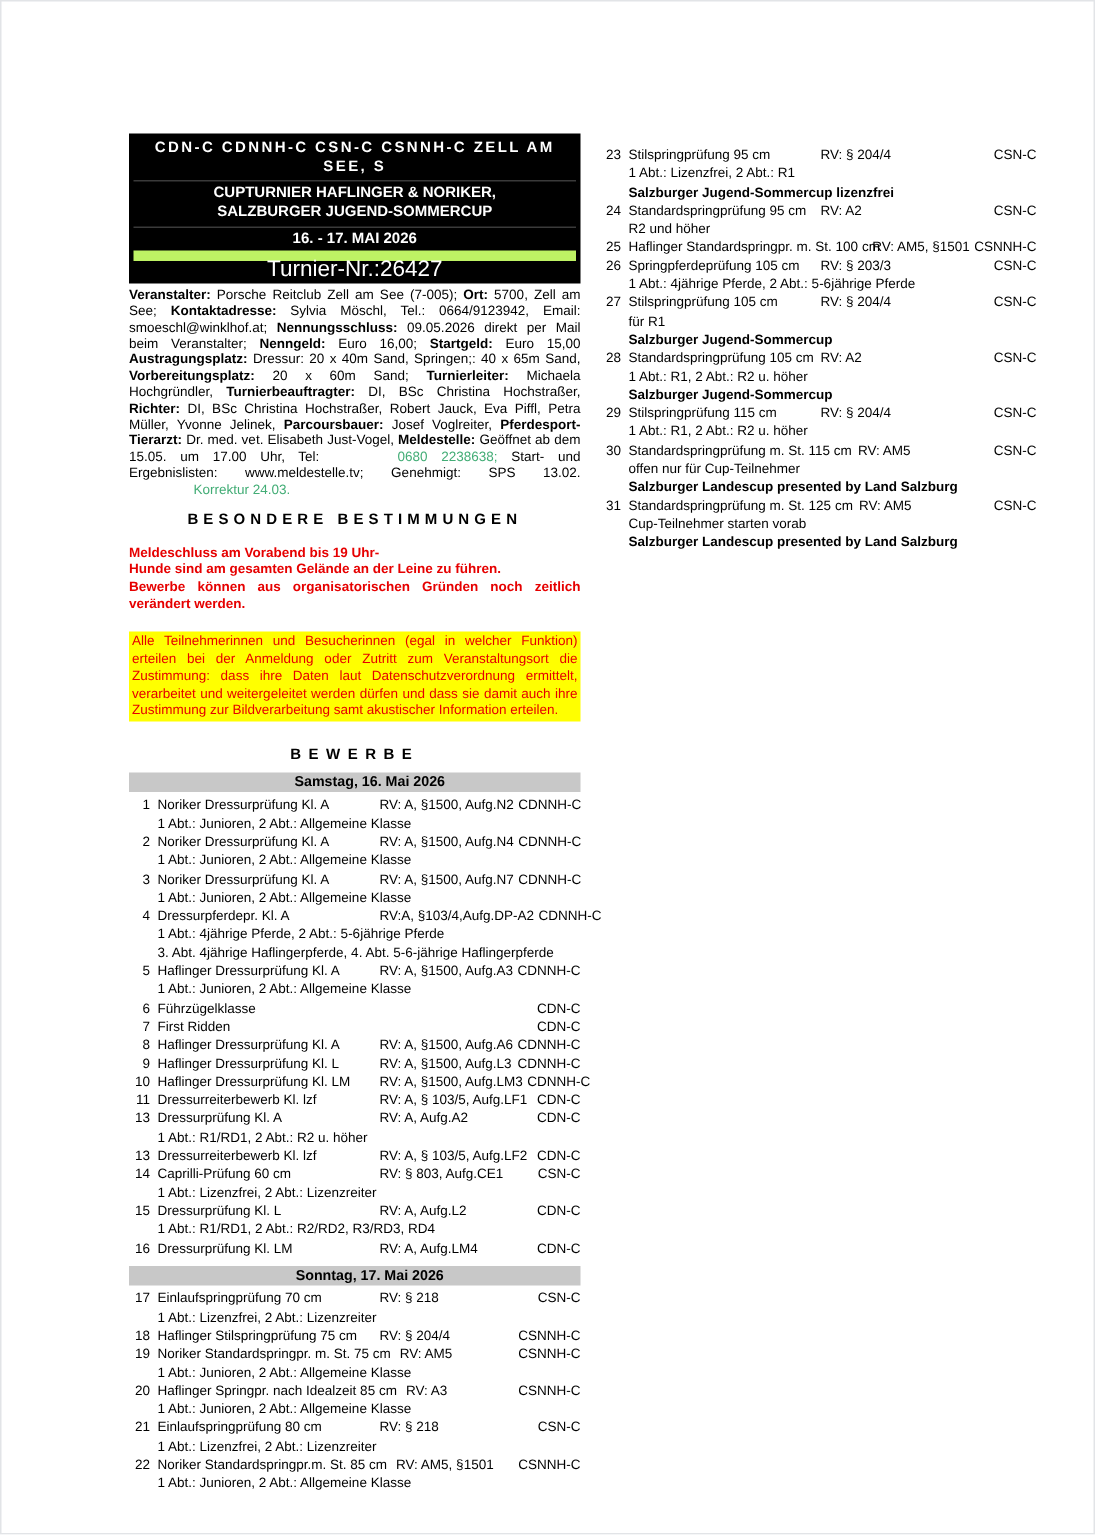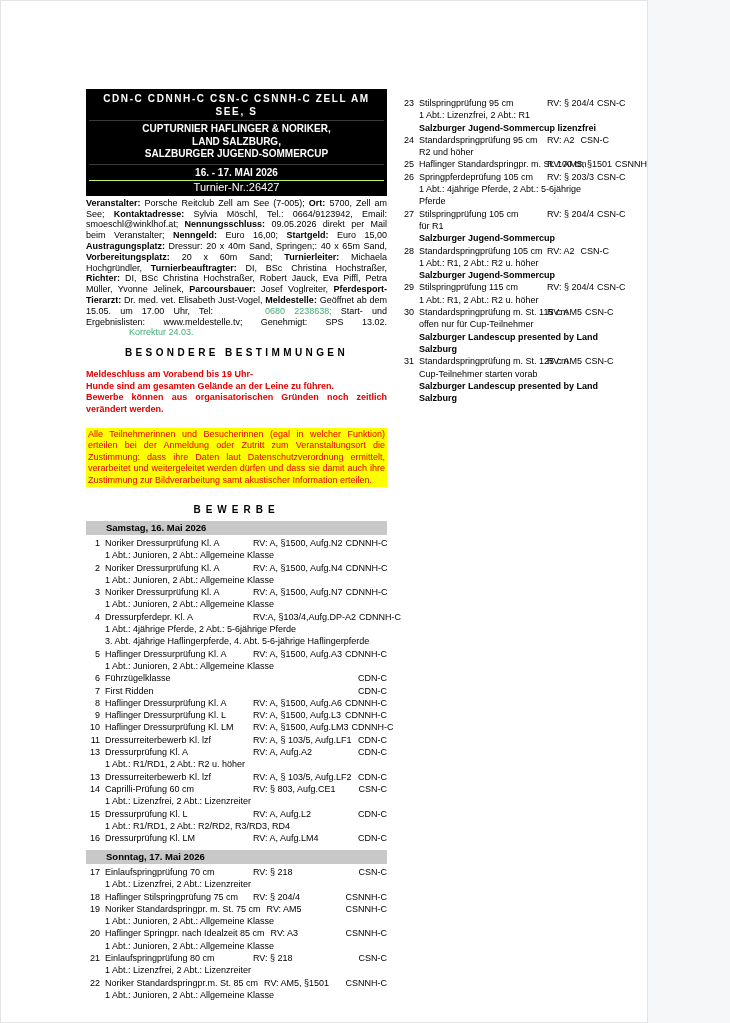--- a/index.html
+++ b/index.html
@@ -10,40 +10,40 @@
   }
   *{box-sizing:border-box;}
   html,body{margin:0;padding:0;}
   body{
     width:730px;height:1023px;
     background:#f6f7f8;
     font-family:"Liberation Sans", sans-serif;
     color:#000;
   }
   .page{
-    width:648px;height:1023px;
+    width:730px;height:1023px;
     background:#ffffff;
     border:1px solid #e2e4e7;
     padding:88px 38px 0 85px;
     overflow:hidden;
   }
   .columns{display:flex;gap:13px;align-items:flex-start;}
   .col-left{width:301px;flex:none;}
   .col-right{flex:1;min-width:0;padding-top:8px;}
 
   
   .title-box{
     background:#000;color:#fff;text-align:center;font-weight:bold;
     padding:1px 3px 2px;
   }
   .tb-codes{font-size:10px;letter-spacing:1.6px;line-height:13px;padding:2px 0 2px;}
   .tb-title{font-size:10px;line-height:12.6px;border-top:1px solid #3a3a3a;padding:2px 0 3px;}
   .tb-title div{white-space:nowrap;}
   .tb-dates{font-size:10px;line-height:13px;border-top:1px solid #3a3a3a;padding:1px 0;}
-  .tb-number{font-size:11px;font-weight:normal;line-height:12px;border-top:1px solid #bef264;padding:0 0 1px;}
+  .tb-number{font-size:15px;font-weight:normal;line-height:12px;border-top:7px solid #bef264;padding:0 0 1px;}
 
   
   .info{
     font-size:9px;line-height:10.8px;text-align:justify;
     margin:2px 0 0;
   }
   .info b{font-weight:bold;}
   .green{color:var(--green);margin-left:43px;}
 
   
@@ -60,21 +60,21 @@
   }
   .yellow-block{
     background:var(--yellow);color:var(--red);
     font-size:9px;line-height:11.6px;text-align:justify;
     margin-top:12px;padding:1px 2px;
   }
 
   
   .day-bar{
     background:var(--daybar);font-weight:bold;font-size:9.5px;
-    line-height:13.5px;padding-left:20px;margin:6px 0 2px;
+    line-height:13.5px;padding-left:20px;margin:6px 0 2px;text-align:center;
   }
   .event{font-size:9px;line-height:12.3px;}
   .event-main{display:flex;align-items:baseline;}
   .ev-no{flex:0 0 14px;text-align:right;}
   .ev-title{margin-left:5px;white-space:nowrap;min-width:142px;}
   .col-right .ev-title{min-width:124px;}
   .ev-rv{flex:1 1 auto;margin-left:6px;white-space:nowrap;}
   .col-right .ev-rv{margin-left:4px;}
   .ev-cat{flex:0 0 auto;margin-left:3px;white-space:nowrap;text-align:right;}
   .ev-sub{padding-left:19px;}
@@ -88,21 +88,20 @@
 
     <div class="col-left">
 
       <div class="title-box">
         <div class="tb-codes" id="tb-codes">
             <div>CDN-C CDNNH-C CSN-C CSNNH-C ZELL AM</div>
             <div>SEE, S</div>
           </div>
         <div class="tb-title" id="tb-title">
             <div>CUPTURNIER HAFLINGER &amp; NORIKER,</div>
-            <div>LAND SALZBURG,</div>
             <div>SALZBURGER JUGEND-SOMMERCUP</div>
           </div>
         <div class="tb-dates">16. - 17. MAI 2026</div>
         <div class="tb-number">Turnier-Nr.:26427</div>
       </div>
 
       <p class="info" id="info-paragraph"><b>Veranstalter:</b><span> Porsche Reitclub Zell am See (7-005); </span><b>Ort:</b><span> 5700, Zell am See; </span><b>Kontaktadresse:</b><span> Sylvia Möschl, Tel.: 0664/9123942, Email: smoeschl@winklhof.at; </span><b>Nennungsschluss:</b><span> 09.05.2026 direkt per Mail beim Veranstalter; </span><b>Nenngeld:</b><span> Euro 16,00; </span><b>Startgeld:</b><span> Euro 15,00 </span><b>Austragungsplatz:</b><span> Dressur: 20 x 40m Sand, Springen;: 40 x 65m Sand, </span><b>Vorbereitungsplatz:</b><span> 20 x 60m Sand; </span><b>Turnierleiter:</b><span> Michaela Hochgründler, </span><b>Turnierbeauftragter:</b><span> DI, BSc Christina Hochstraßer, </span><b>Richter:</b><span> DI, BSc Christina Hochstraßer, Robert Jauck, Eva Piffl, Petra Müller, Yvonne Jelinek, </span><b>Parcoursbauer:</b><span> Josef Voglreiter, </span><b>Pferdesport-Tierarzt:</b><span> Dr. med. vet. Elisabeth Just-Vogel, </span><b>Meldestelle:</b><span> Geöffnet ab dem 15.05. um 17.00 Uhr, Tel: </span><span class="green">0680 2238638;</span><span> Start- und Ergebnislisten: www.meldestelle.tv; Genehmigt: SPS 13.02. </span><span class="green">Korrektur 24.03.</span></p>
 
       <h2 class="section-heading">BESONDERE BESTIMMUNGEN</h2>
 

